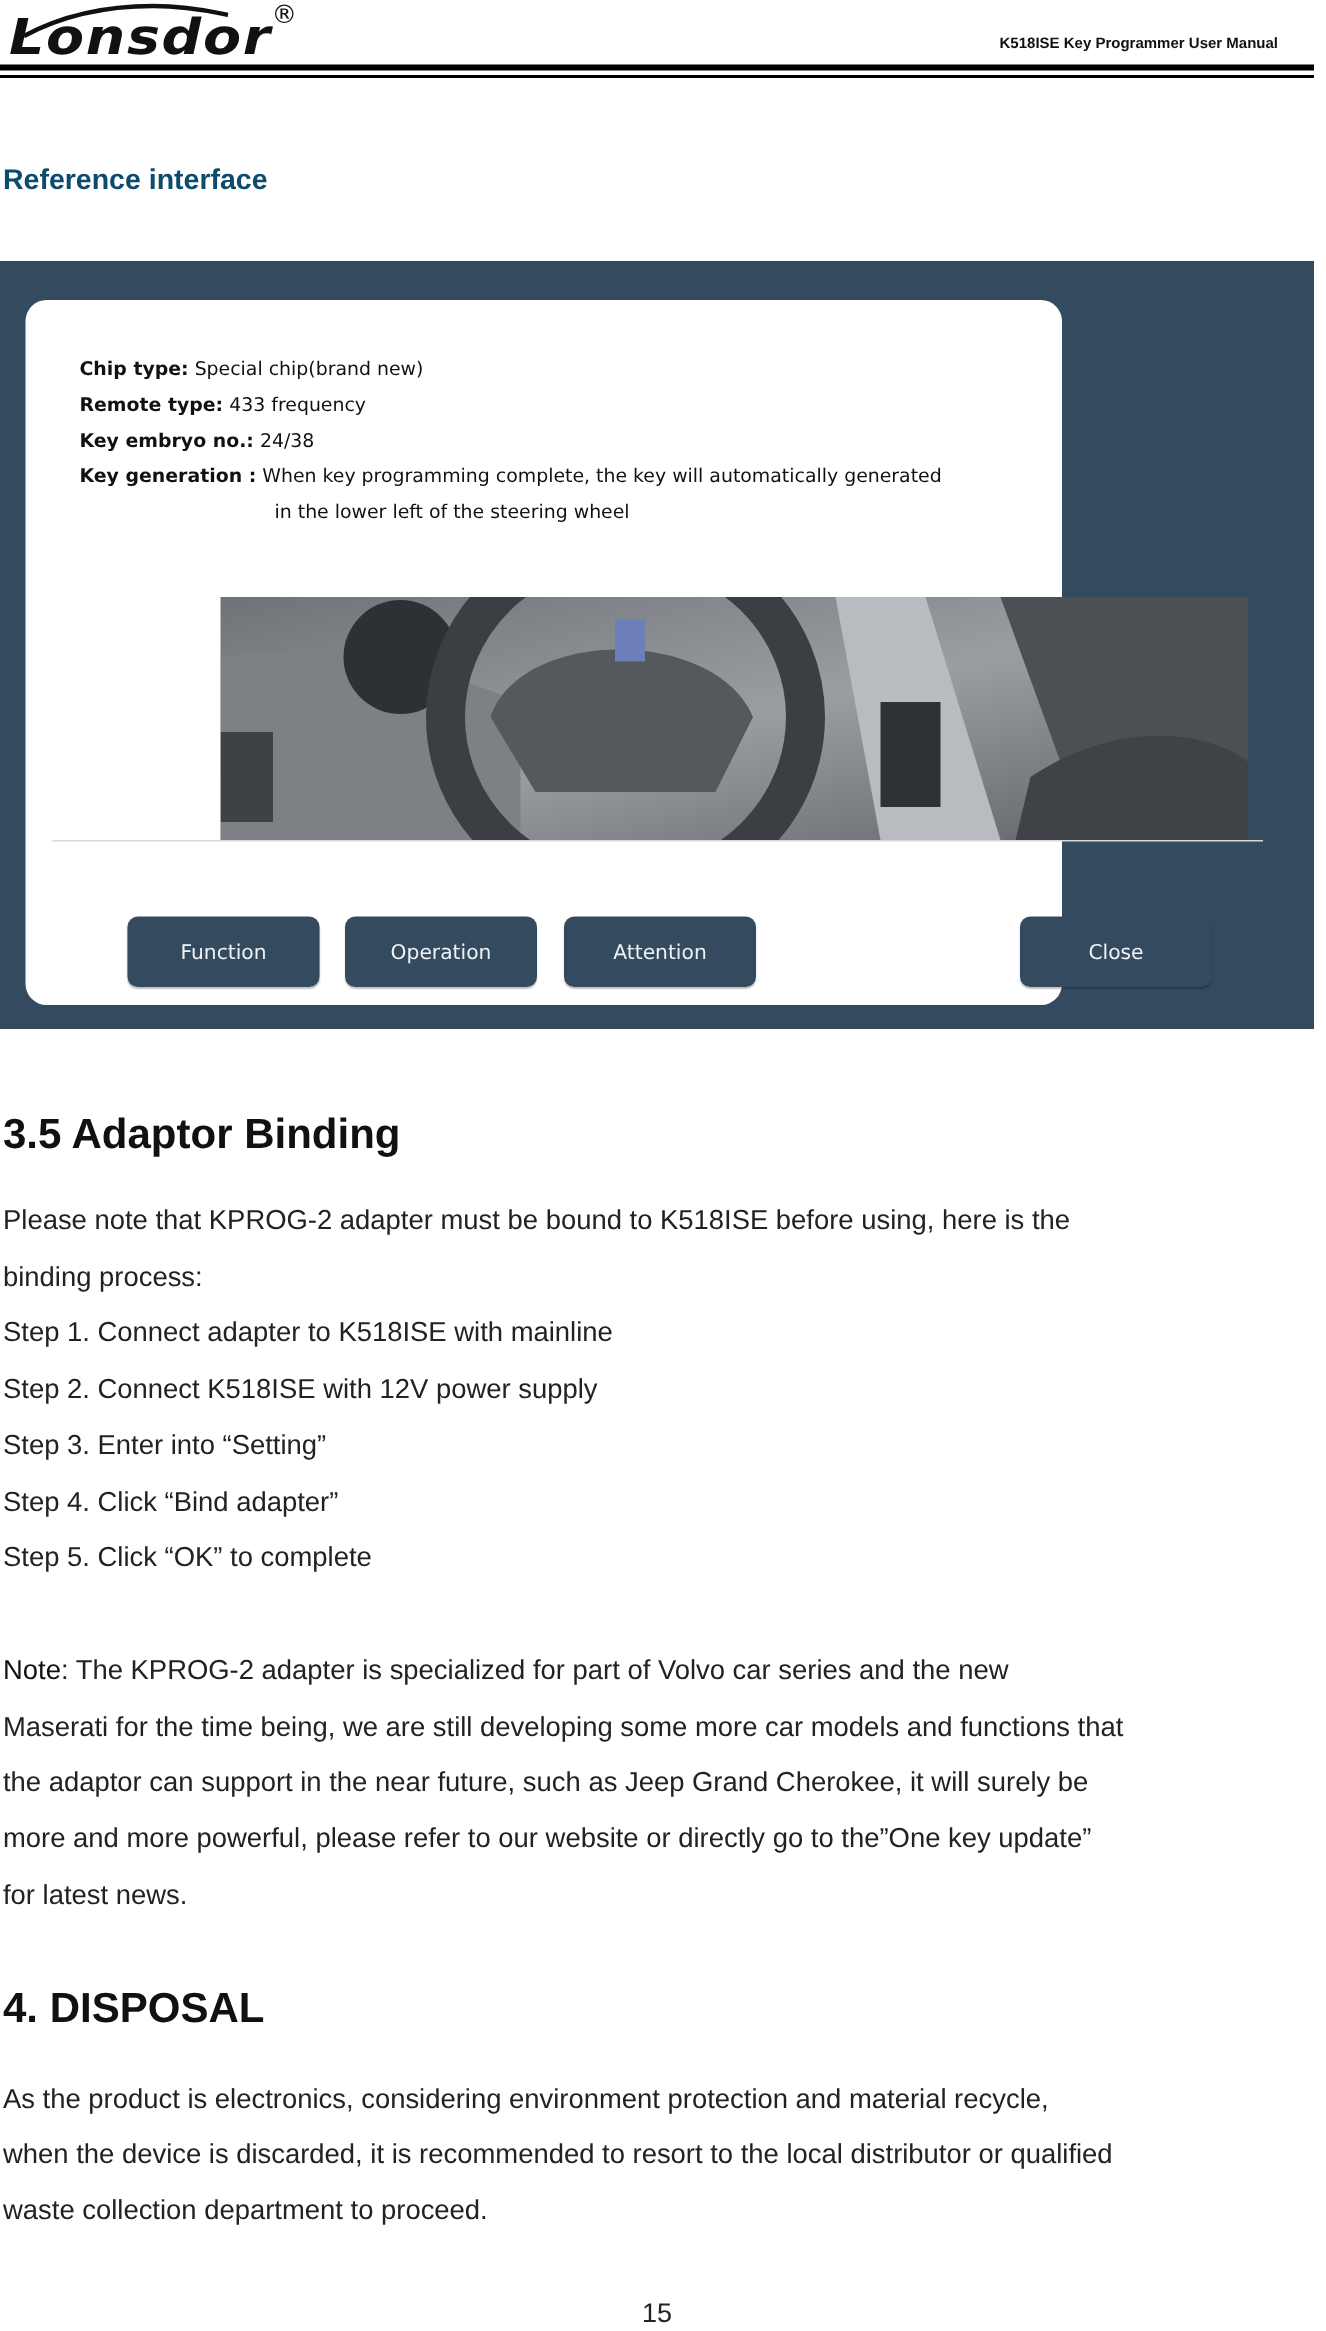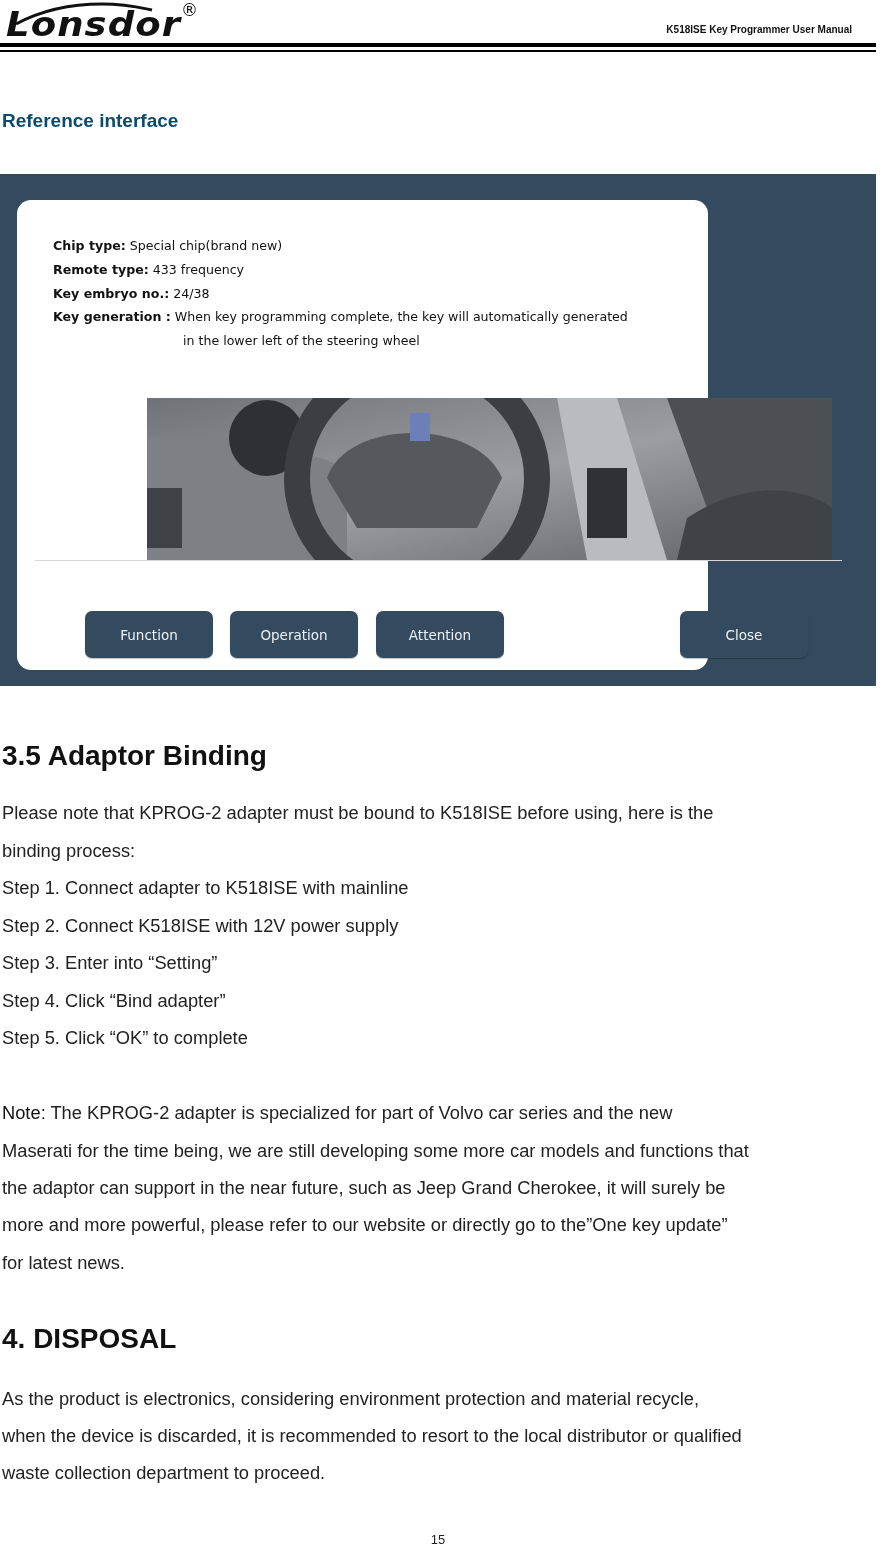--- a/index.html
+++ b/index.html
@@ -26,21 +26,21 @@
   .info-row .k { font-weight: bold; }
   .info-row.indent { padding-left: 130px; }
   .photo { position: absolute; left: 130px; top: 198px; width: 685px; height: 162px; overflow: hidden; background: #8a8d91; }
   .divider { position: absolute; left: 18px; top: 360px; width: 807px; height: 1px; background: #d8d8d8; }
   .btn { position: absolute; top: 411px; width: 128px; height: 47px; background: #344a5e; color: #eef2f6; border-radius: 7px; font-family: "DejaVu Sans", sans-serif; font-size: 13.5px; display: flex; align-items: center; justify-content: center; box-shadow: 0 1px 1px rgba(0,0,0,0.25); }
 
   
   .h2 { position: absolute; left: 2px; font-weight: bold; font-size: 28px; color: #111; }
   .p { position: absolute; left: 2px; font-size: 18.3px; color: #222; white-space: nowrap; }
   .p b { font-weight: normal; color: #111; }
-  .page-num { position: absolute; left: 0; width: 876px; top: 1532px; text-align: center; font-size: 13px; color: #222; }
+  .page-num { position: absolute; left: 0; width: 876px; top: 1532px; text-align: center; font-size: 18px; color: #222; }
 </style>
 </head>
 <body>
 
 <div class="header">
   <div class="logo">
     <svg class="logo-swoosh" width="170" height="30" viewBox="0 0 170 30">
       <path d="M14 24 C 40 10, 70 4, 100 4 C 125 4, 140 8, 150 10" stroke="#111" stroke-width="3" fill="none"></path>
     </svg>
     <span class="logo-text">Lonsdor</span>

